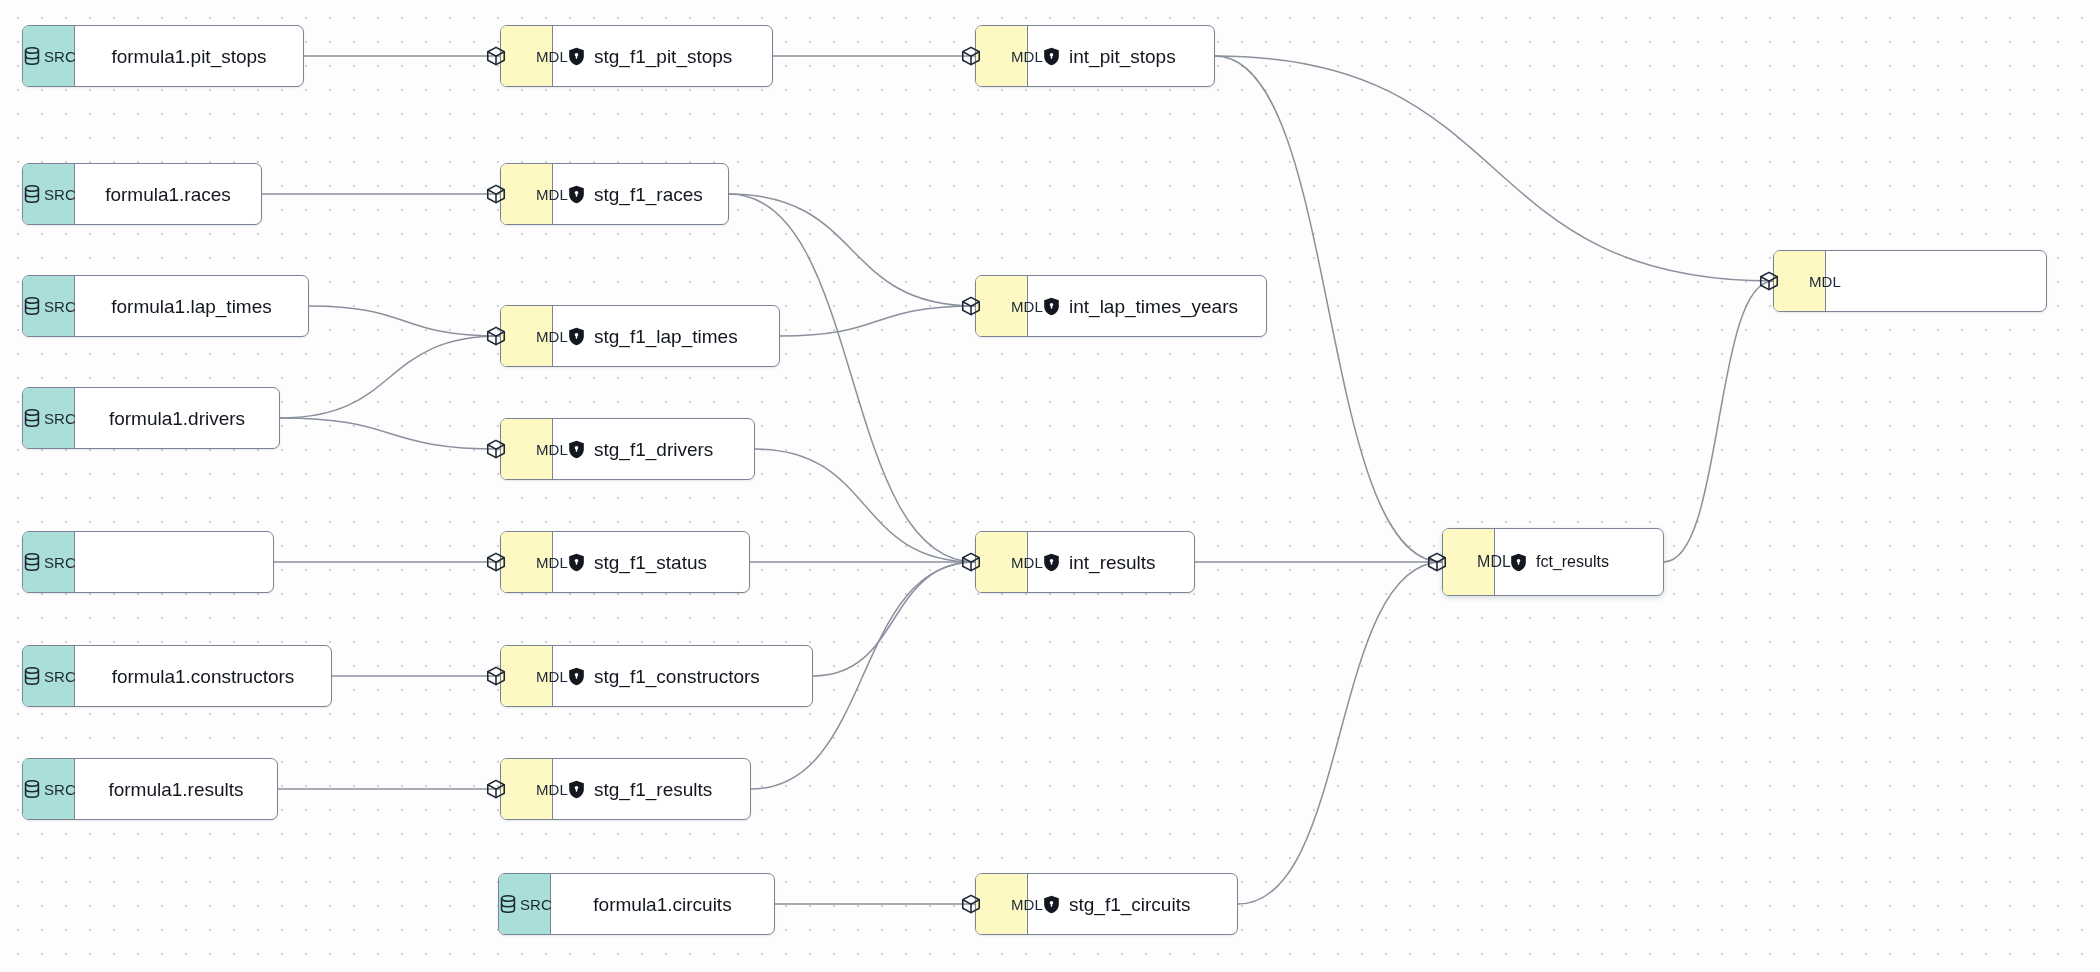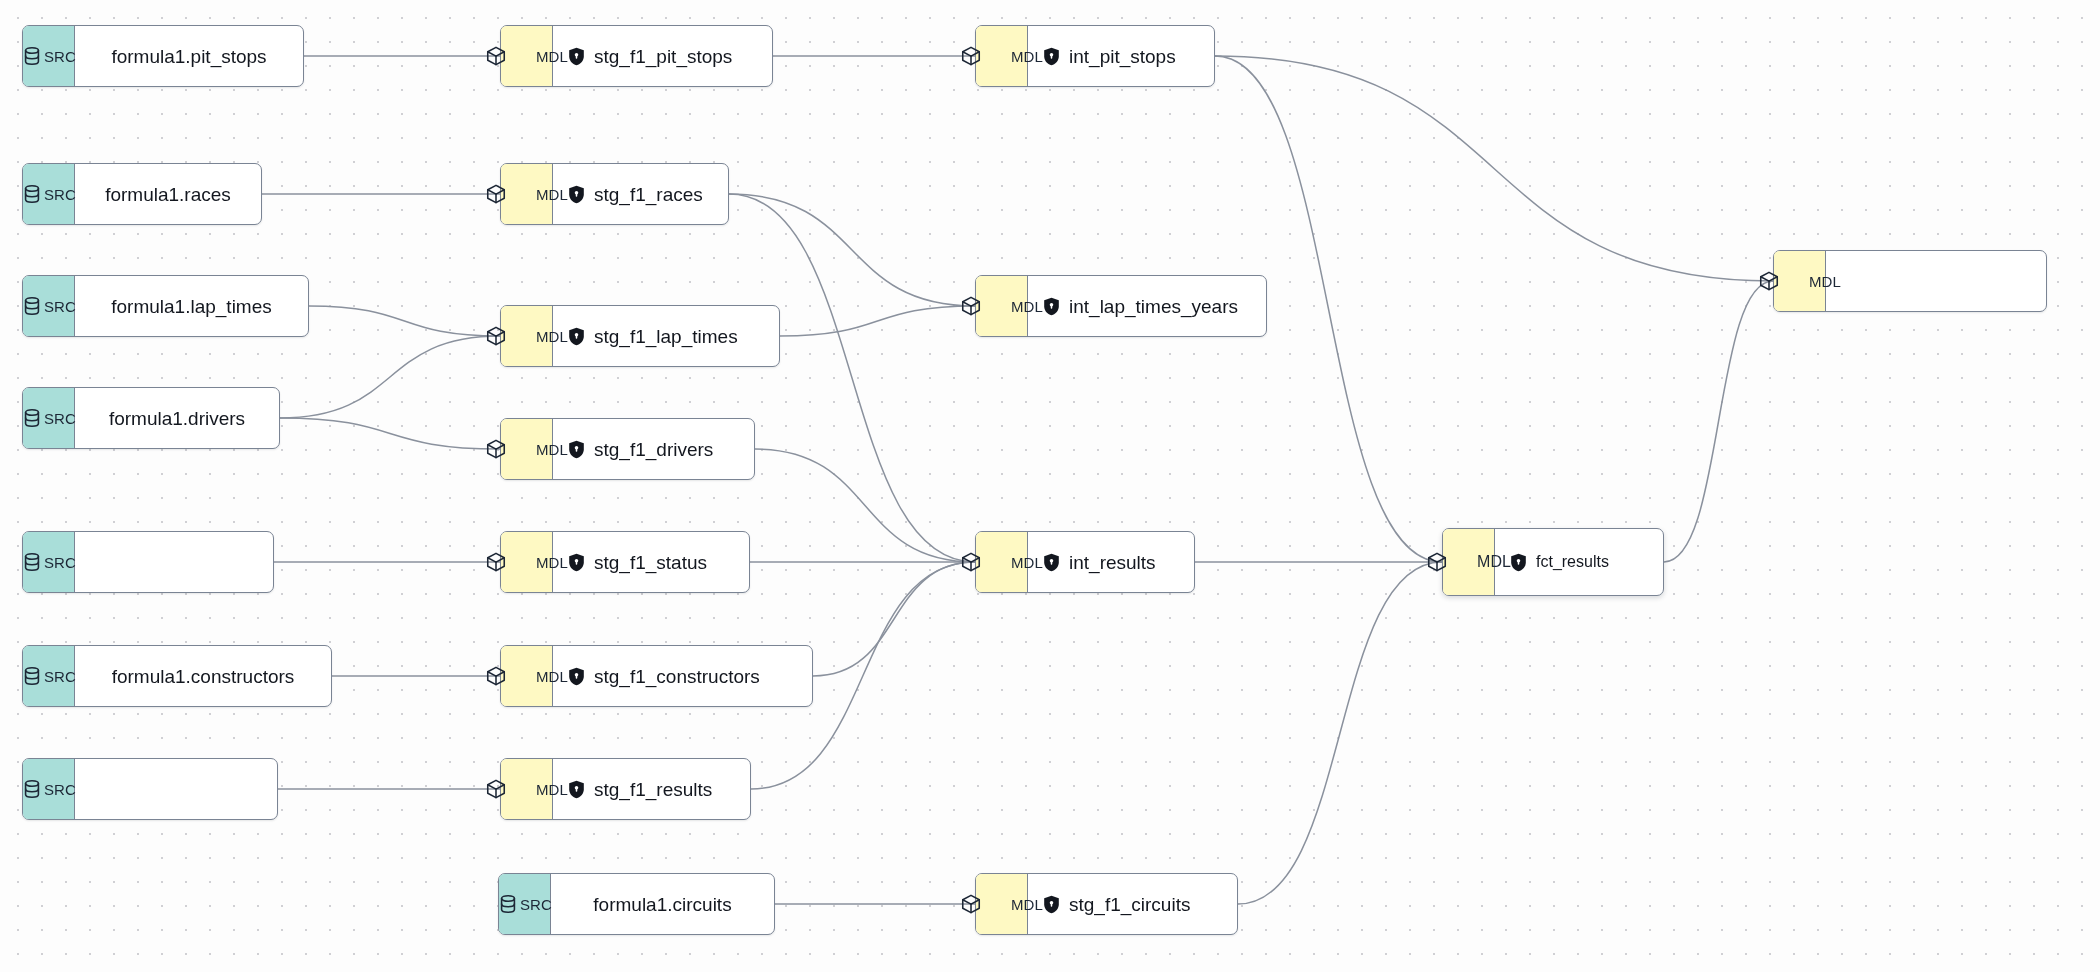--- a/index.html
+++ b/index.html
@@ -204,20 +204,23 @@
       </div>
       <div class="node src-node" style="left: 22px; top: 758px; width: 256px; height: 62px;">
         <div class="badge src">
           <span class="badge-icon"><svg width="22" height="22" viewBox="0 0 24 24" fill="none" stroke="#1d2736" stroke-width="1.7" stroke-linecap="round" stroke-linejoin="round">
               <ellipse cx="12" cy="6" rx="7" ry="3"></ellipse>
               <path d="M5 6v6c0 1.66 3.13 3 7 3s7-1.34 7-3V6"></path>
               <path d="M5 12v6c0 1.66 3.13 3 7 3s7-1.34 7-3v-6"></path>
             </svg></span>
           <span class="badge-text">SRC</span>
         </div>
+        <div class="node-body">
+          <span class="node-label">formula1.results</span>
+        </div>
       </div>
       <div class="node src-node" style="left: 498px; top: 873px; width: 277px; height: 62px;">
         <div class="badge src">
           <span class="badge-icon"><svg width="22" height="22" viewBox="0 0 24 24" fill="none" stroke="#1d2736" stroke-width="1.7" stroke-linecap="round" stroke-linejoin="round">
               <ellipse cx="12" cy="6" rx="7" ry="3"></ellipse>
               <path d="M5 6v6c0 1.66 3.13 3 7 3s7-1.34 7-3V6"></path>
               <path d="M5 12v6c0 1.66 3.13 3 7 3s7-1.34 7-3v-6"></path>
             </svg></span>
           <span class="badge-text">SRC</span>
         </div>

